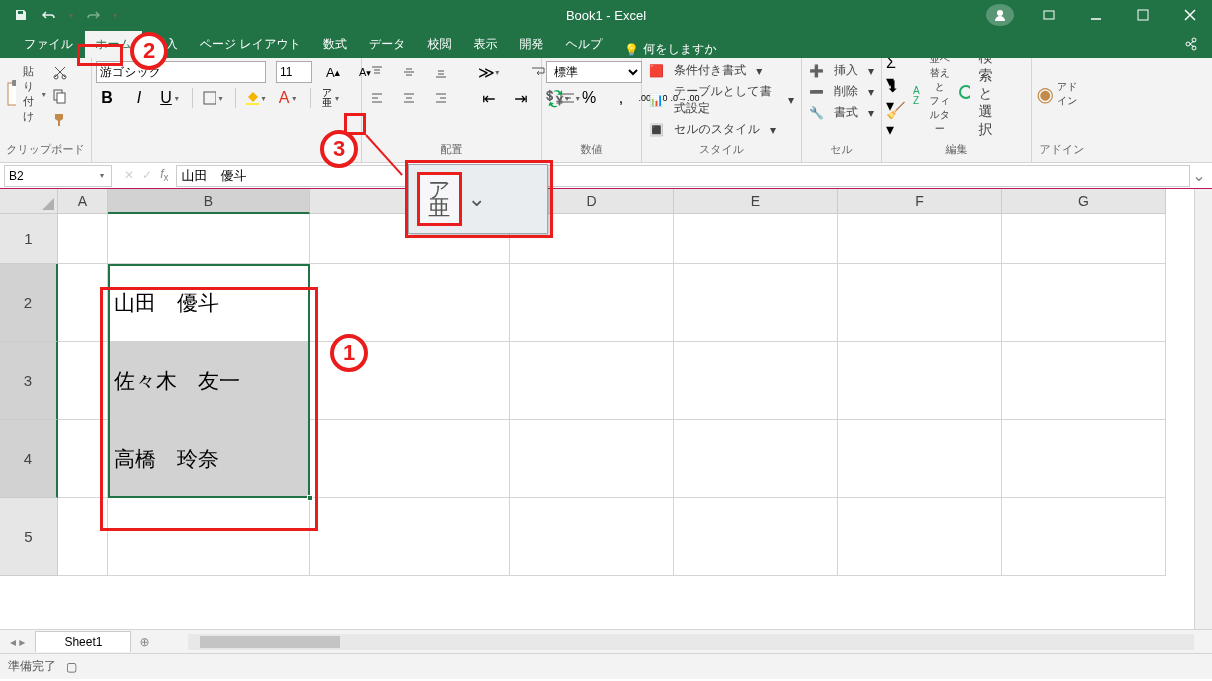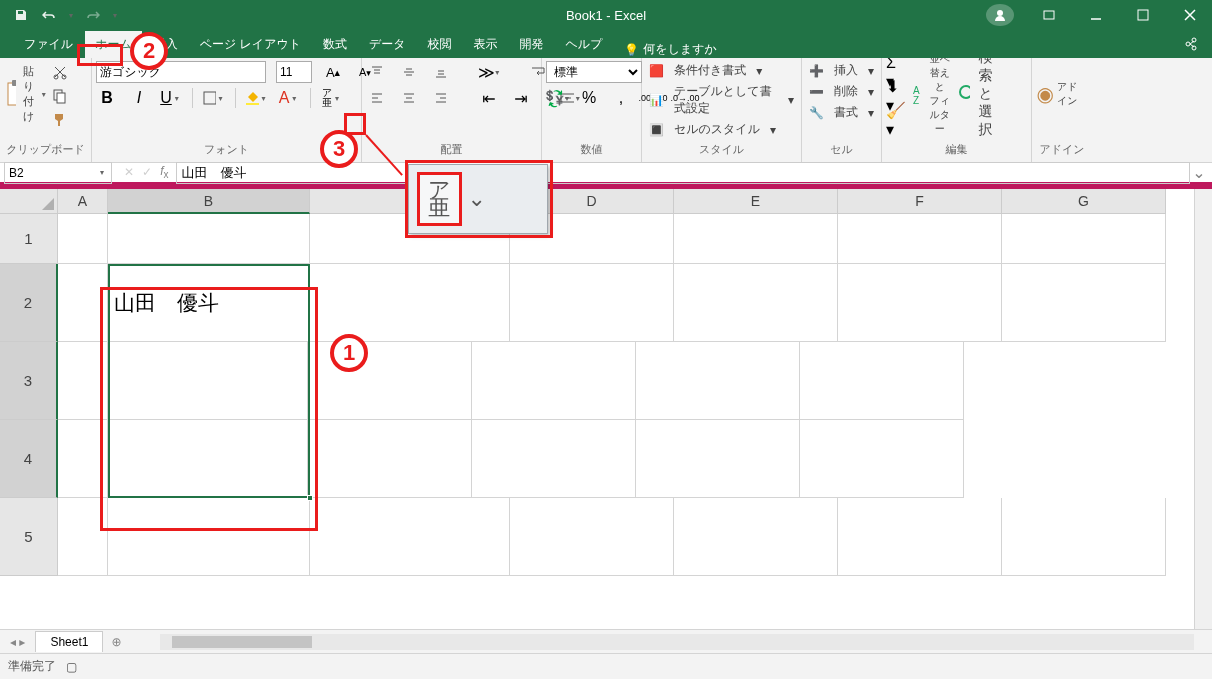--- a/index.html
+++ b/index.html
@@ -23,21 +23,21 @@
   .rgroup-body { flex: 1; display: flex; align-items: flex-start; gap: 3px; }
   .rgroup-label { text-align: center; font-size: 11px; color: #666; padding: 2px 0 4px; position: relative; }
   .btn { cursor: pointer; display: flex; align-items: center; justify-content: center; border-radius: 2px; }
   .vstack { display: flex; flex-direction: column; gap: 2px; }
   .hstack { display: flex; gap: 10px; align-items: center; }
   .big { width: 42px; height: 66px; flex-direction: row; gap: 3px; font-size: 11px; color: #444; text-align: center; }
   .smico { width: 22px; height: 22px; }
   .dd { width: 10px; font-size: 8px; color: #666; display: flex; align-items: center; justify-content: center; }
   .rib-input { border: 1px solid #ababab; background: #fff; font-size: 12px; padding: 1px 3px; height: 22px; }
 
-  .namebox-row { height: 26px; border-bottom: 7px solid #be185d; display: flex; align-items: center; background: #fff; }
+  .namebox-row { height: 26px; border-bottom: 1px solid #be185d; display: flex; align-items: center; background: #fff; }
   .namebox { width: 108px; height: 22px; border: 1px solid #ccc; margin: 0 4px; padding: 0 4px; display: flex; align-items: center; justify-content: space-between; font-size: 12px; }
   .fx-btns { display: flex; gap: 8px; padding: 0 8px; color: #888; font-size: 12px; align-items: center; }
   .formula-bar { flex: 1; height: 22px; border: 1px solid #ccc; margin-right: 22px; padding: 0 4px; font-size: 13px; display: flex; align-items: center; }
   .formula-expand { position: absolute; right: 4px; width: 18px; height: 22px; display:flex;align-items:center;justify-content:center;color:#888; }
 
   .grid-area { position: relative; background: #fff; height: 440px; }
   .colhdrs { display: flex; height: 25px; }
   .selectall { width: 58px; height: 25px; background: #e6e6e6; border-right: 1px solid #ccc; border-bottom: 1px solid #ccc; position: relative; }
   .selectall::after { content: ""; position: absolute; right: 3px; bottom: 3px; border-style: solid; border-width: 0 0 12px 12px; border-color: transparent transparent #b0b0b0 transparent; }
   .colhdr { height: 25px; background: #e6e6e6; border-right: 1px solid #ccc; border-bottom: 1px solid #ccc; text-align: center; font-size: 14px; line-height: 25px; color: #444; }
@@ -47,21 +47,21 @@
   .rowhdr.sel { background: #d2d2d2; border-right: 2px solid #217346; }
   .cell { border-right: 1px solid #d4d4d4; border-bottom: 1px solid #d4d4d4; font-size: 21px; padding: 4px 6px; display:flex;align-items:center; }
   .cell.selrange { background: #d2d2d2; }
   .cell.active { background: #fff; }
   .sel-border { position: absolute; border: 2px solid #217346; pointer-events: none; }
   .fill-handle { position: absolute; width: 6px; height: 6px; background: #217346; border: 1px solid #fff; }
   .vscroll { position: absolute; right: 0; top: 0; width: 18px; bottom: 0; background: #f0f0f0; border-left: 1px solid #d4d4d4; }
 
   .sheet-tabs { height: 24px; display: flex; align-items: center; border-top: 1px solid #d4d4d4; background: #f3f3f3; font-size: 12px; }
   .sheet-nav { padding: 0 10px; color: #888; display: flex; gap: 6px; }
-  .sheet-tab { background: #fff; border: 1px solid #ccc; border-bottom: none; padding: 3px 14px; }
+  .sheet-tab { background: #fff; border: 1px solid #ccc; border-bottom: none; padding: 3px 28px; }
   .sheet-add { padding: 0 8px; color: #888; }
   .hscroll { flex: 1; margin: 0 18px 0 30px; height: 16px; background: #e8e8e8; position: relative; }
   .hscroll-thumb { position: absolute; left: 12px; width: 140px; top: 2px; bottom: 2px; background: #c4c4c4; }
 
   .statusbar { height: 26px; background: #f3f3f3; border-top: 1px solid #d4d4d4; display: flex; align-items: center; font-size: 12px; color: #555; padding: 0 8px; gap: 10px; }
   .status-right { margin-left: auto; display: flex; align-items: center; gap: 8px; }
   .view-btn { width: 24px; height: 20px; border: 1px solid transparent; display:flex;align-items:center;justify-content:center; cursor:pointer; }
   .view-btn.active { border-color: #888; background: #e0e6ea; }
   .zoom-slider { width: 110px; height: 4px; background: #ccc; position: relative; }
   .zoom-slider .thumb { width: 8px; height: 14px; background: #888; position: absolute; top: -5px; left: 95px; }
@@ -224,21 +224,20 @@
             <span style="color:#d32">A</span>
             <span class="dd">▾</span>
           </div>
         <div style="width:1px;height:20px;background:#ccc"></div>
         <div class="btn smico">
             <span style="font-size:10px;line-height:1">ア<br>亜</span>
             <span class="dd">▾</span>
           </div>
       </div>
     </div>
-    <div class="rgroup-label">フォント</div>
   </div>
 
   <div class="rgroup" style="width:180px">
     <div class="rgroup-body vstack" style="gap:4px">
       <div class="hstack">
         <div class="btn smico">
             <svg width="14" height="14">
               <g stroke="#555">
                 <line x1="2" y1="2" x2="12" y2="2"></line>
                 <line x1="4" y1="5" x2="10" y2="5"></line>
@@ -437,29 +436,31 @@
         <div class="cell active" style="width: 202px; height: 78px;">山田　優斗</div>
         <div class="cell" style="width: 200px; height: 78px;"></div>
         <div class="cell" style="width: 164px; height: 78px;"></div>
         <div class="cell" style="width: 164px; height: 78px;"></div>
         <div class="cell" style="width: 164px; height: 78px;"></div>
         <div class="cell" style="width: 164px; height: 78px;"></div>
       </div>
       <div class="rowgrid">
         <div class="rowhdr sel" style="height: 78px;">3</div>
         <div class="cell" style="width: 50px; height: 78px;"></div>
+        <div class="cell selrange" style="width: 202px; height: 78px;">佐々木　友一</div>
         <div class="cell" style="width: 200px; height: 78px;"></div>
         <div class="cell" style="width: 164px; height: 78px;"></div>
         <div class="cell" style="width: 164px; height: 78px;"></div>
         <div class="cell" style="width: 164px; height: 78px;"></div>
         <div class="cell" style="width: 164px; height: 78px;"></div>
       </div>
       <div class="rowgrid">
         <div class="rowhdr sel" style="height: 78px;">4</div>
         <div class="cell" style="width: 50px; height: 78px;"></div>
+        <div class="cell selrange" style="width: 202px; height: 78px;">高橋　玲奈</div>
         <div class="cell" style="width: 200px; height: 78px;"></div>
         <div class="cell" style="width: 164px; height: 78px;"></div>
         <div class="cell" style="width: 164px; height: 78px;"></div>
         <div class="cell" style="width: 164px; height: 78px;"></div>
         <div class="cell" style="width: 164px; height: 78px;"></div>
       </div>
       <div class="rowgrid">
         <div class="rowhdr" style="height: 78px;">5</div>
         <div class="cell" style="width: 50px; height: 78px;"></div>
         <div class="cell" style="width: 202px; height: 78px;"></div>

